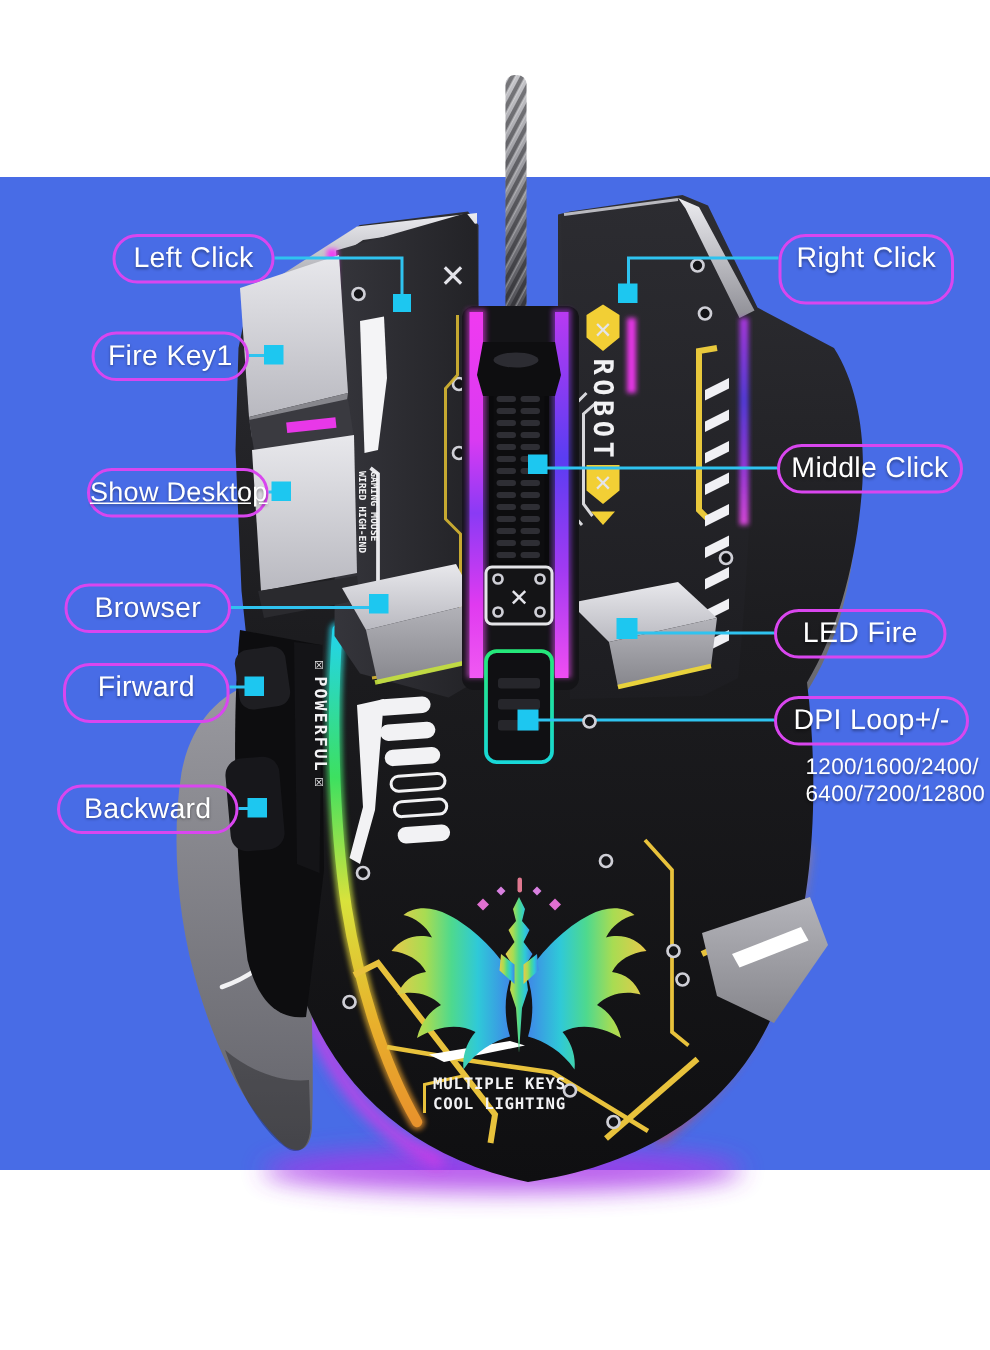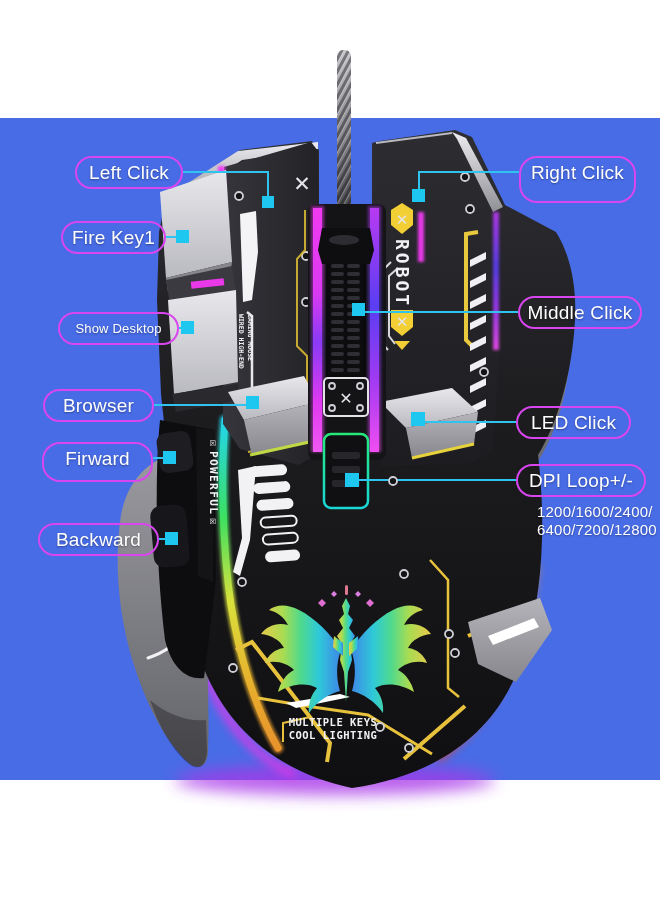--- a/index.html
+++ b/index.html
@@ -374,24 +374,24 @@
     <line class="lead" x1="516" y1="422" x2="424" y2="422"></line>
     <rect class="sq" x="411" y="412" width="14" height="14"></rect>
     <line class="lead" x1="516" y1="480" x2="358" y2="480"></line>
     <rect class="sq" x="345" y="473" width="14" height="14"></rect>
     <circle class="screw" cx="393" cy="481" r="4"></circle>
   </g>
 </svg>
 
 <div class="pill" style="left:75px;top:156px;width:108px;height:33px;">Left Click</div>
 <div class="pill" style="left:61px;top:221px;width:105px;height:33px;">Fire Key1</div>
-<div class="pill" style="left:58px;top:312px;width:121px;height:33px;font-size:13px;">Show Desktop</div>
+<div class="pill" style="left:58px;top:312px;width:121px;height:33px;font-size:18px;text-decoration:underline;">Show Desktop</div>
 <div class="pill" style="left:43px;top:389px;width:111px;height:33px;">Browser</div>
 <div class="pill" style="left:42px;top:442px;width:111px;height:40px;">Firward</div>
 <div class="pill" style="left:38px;top:523px;width:121px;height:33px;">Backward</div>
 <div class="pill" style="left:519px;top:156px;width:117px;height:47px;">Right Click</div>
 <div class="pill" style="left:518px;top:296px;width:124px;height:33px;">Middle Click</div>
-<div class="pill" style="left:516px;top:406px;width:115px;height:33px;">LED Click</div>
+<div class="pill" style="left:516px;top:406px;width:115px;height:33px;">LED Fire</div>
 <div class="pill" style="left:516px;top:464px;width:130px;height:33px;">DPI Loop+/-</div>
 <div class="dpi-values" style="left:537px;top:503px;">
   <div>1200/1600/2400/</div>
   <div>6400/7200/12800</div>
 </div>
 
 </body></html>

